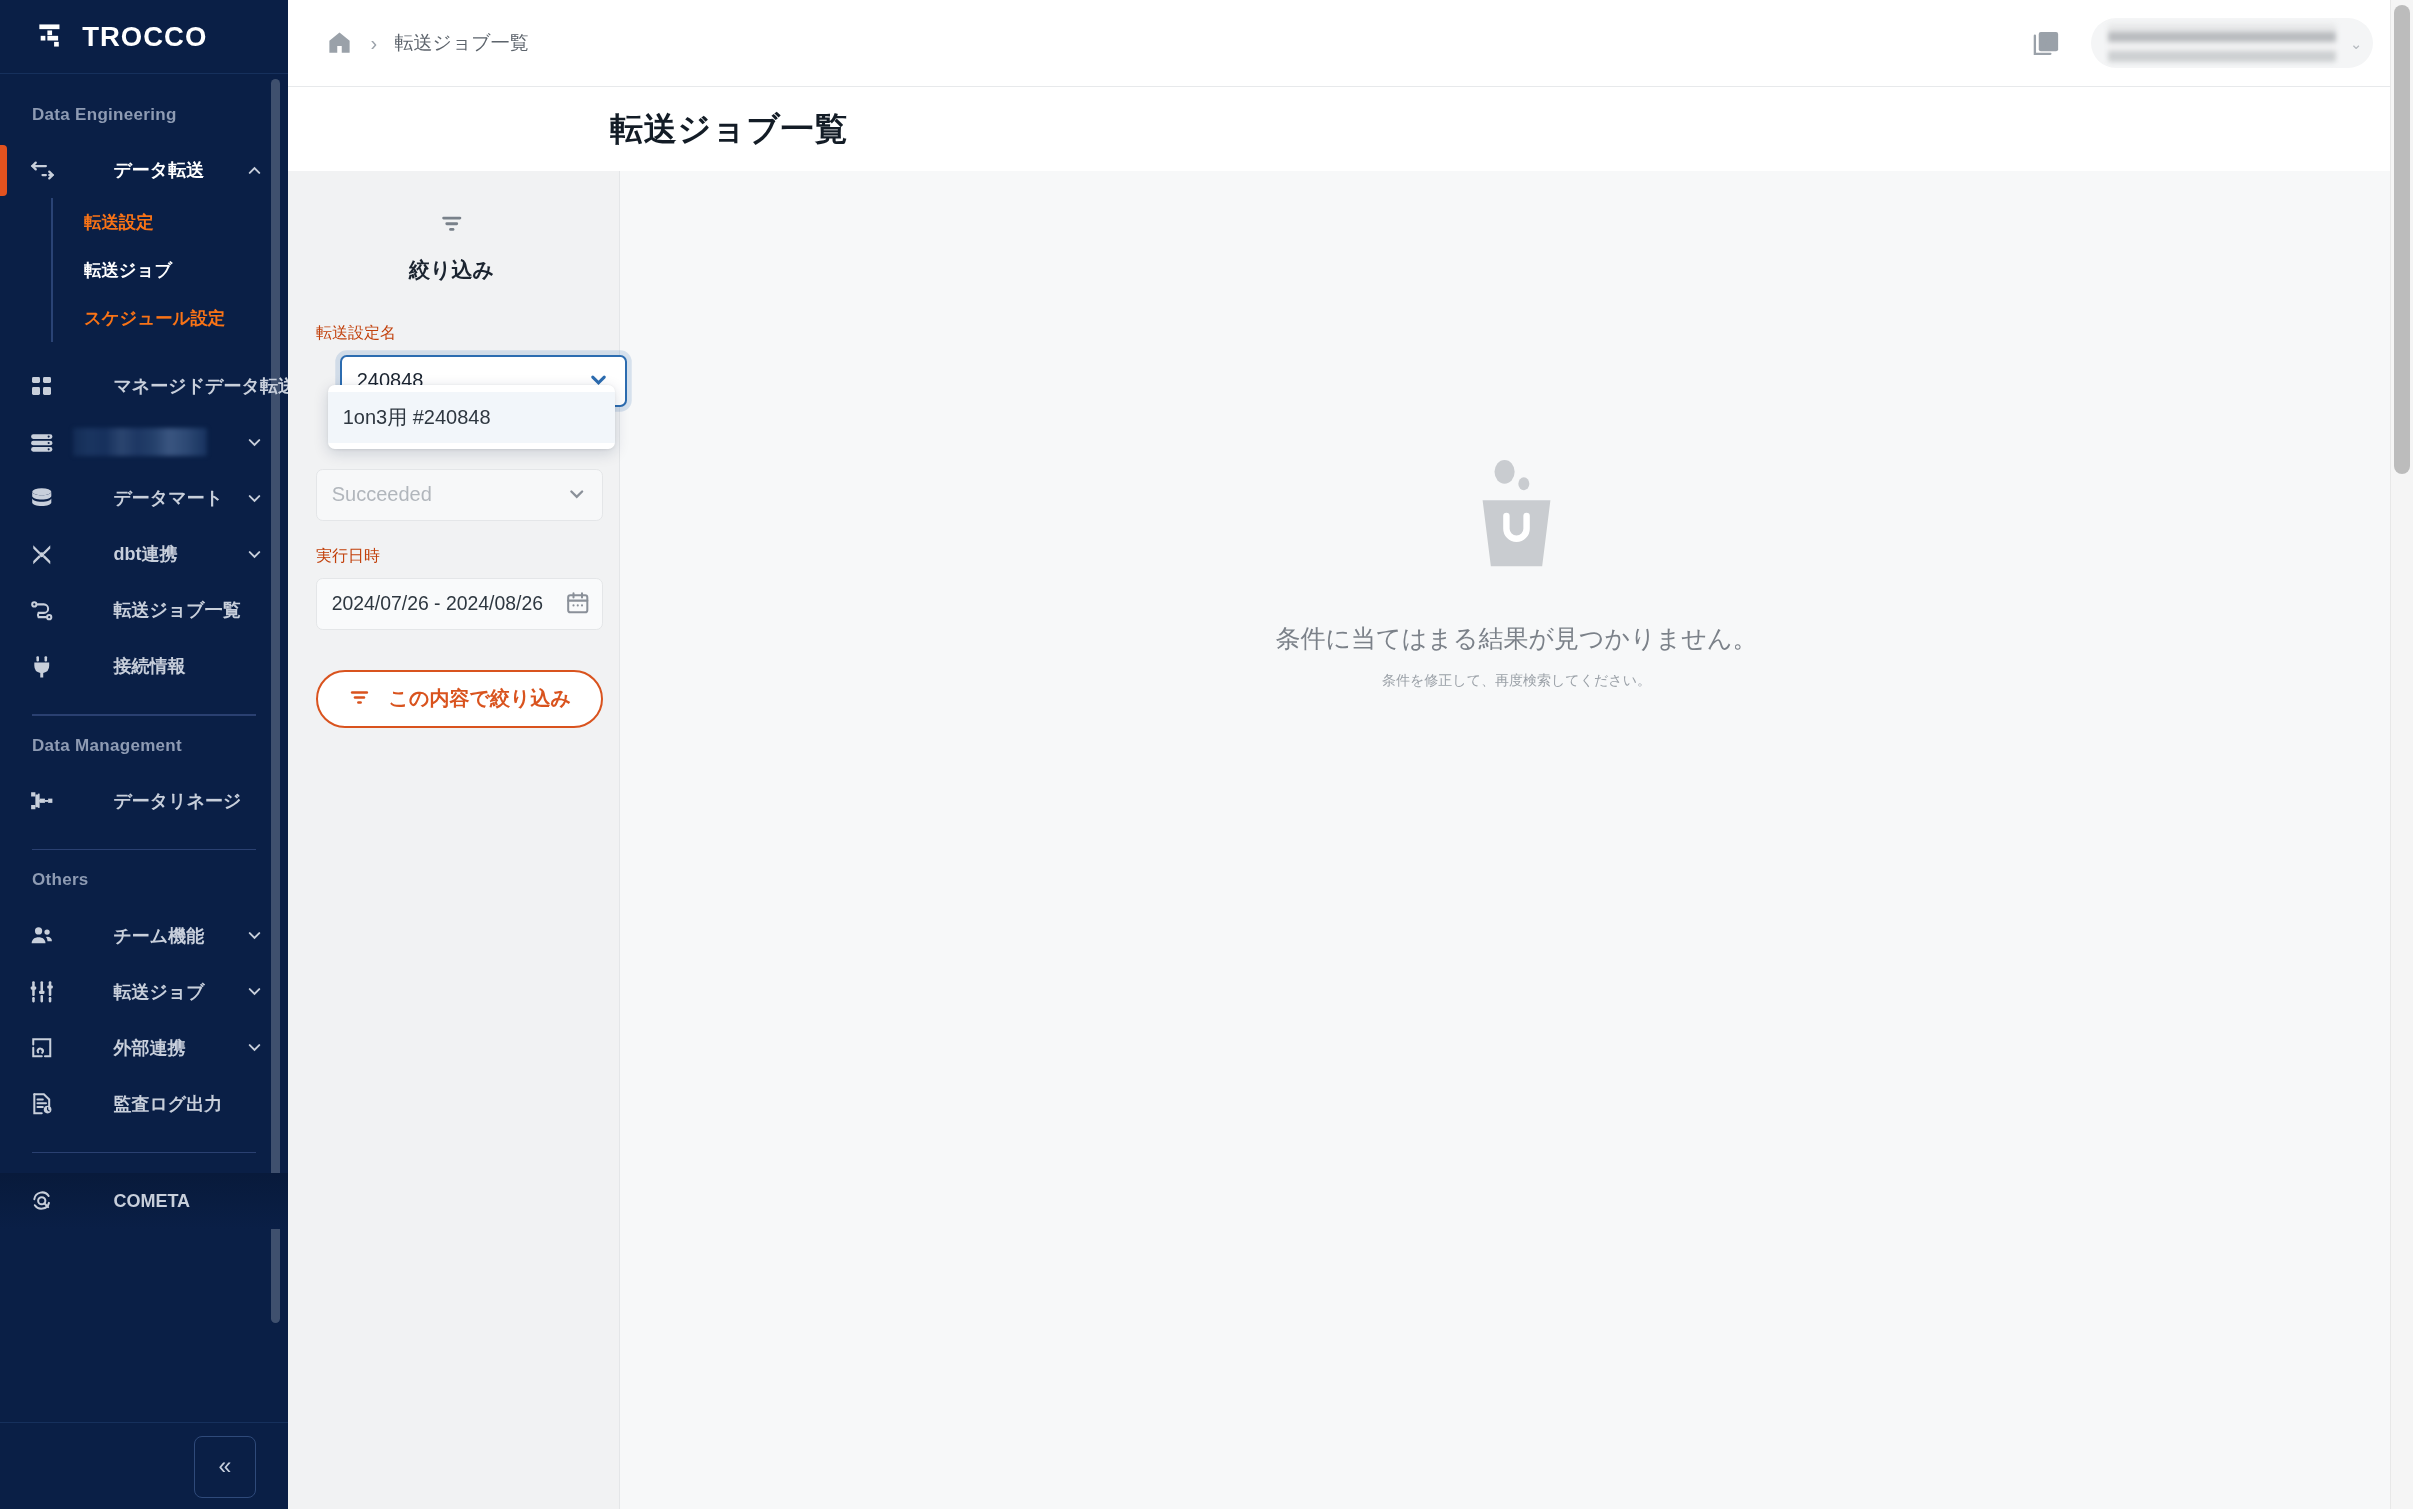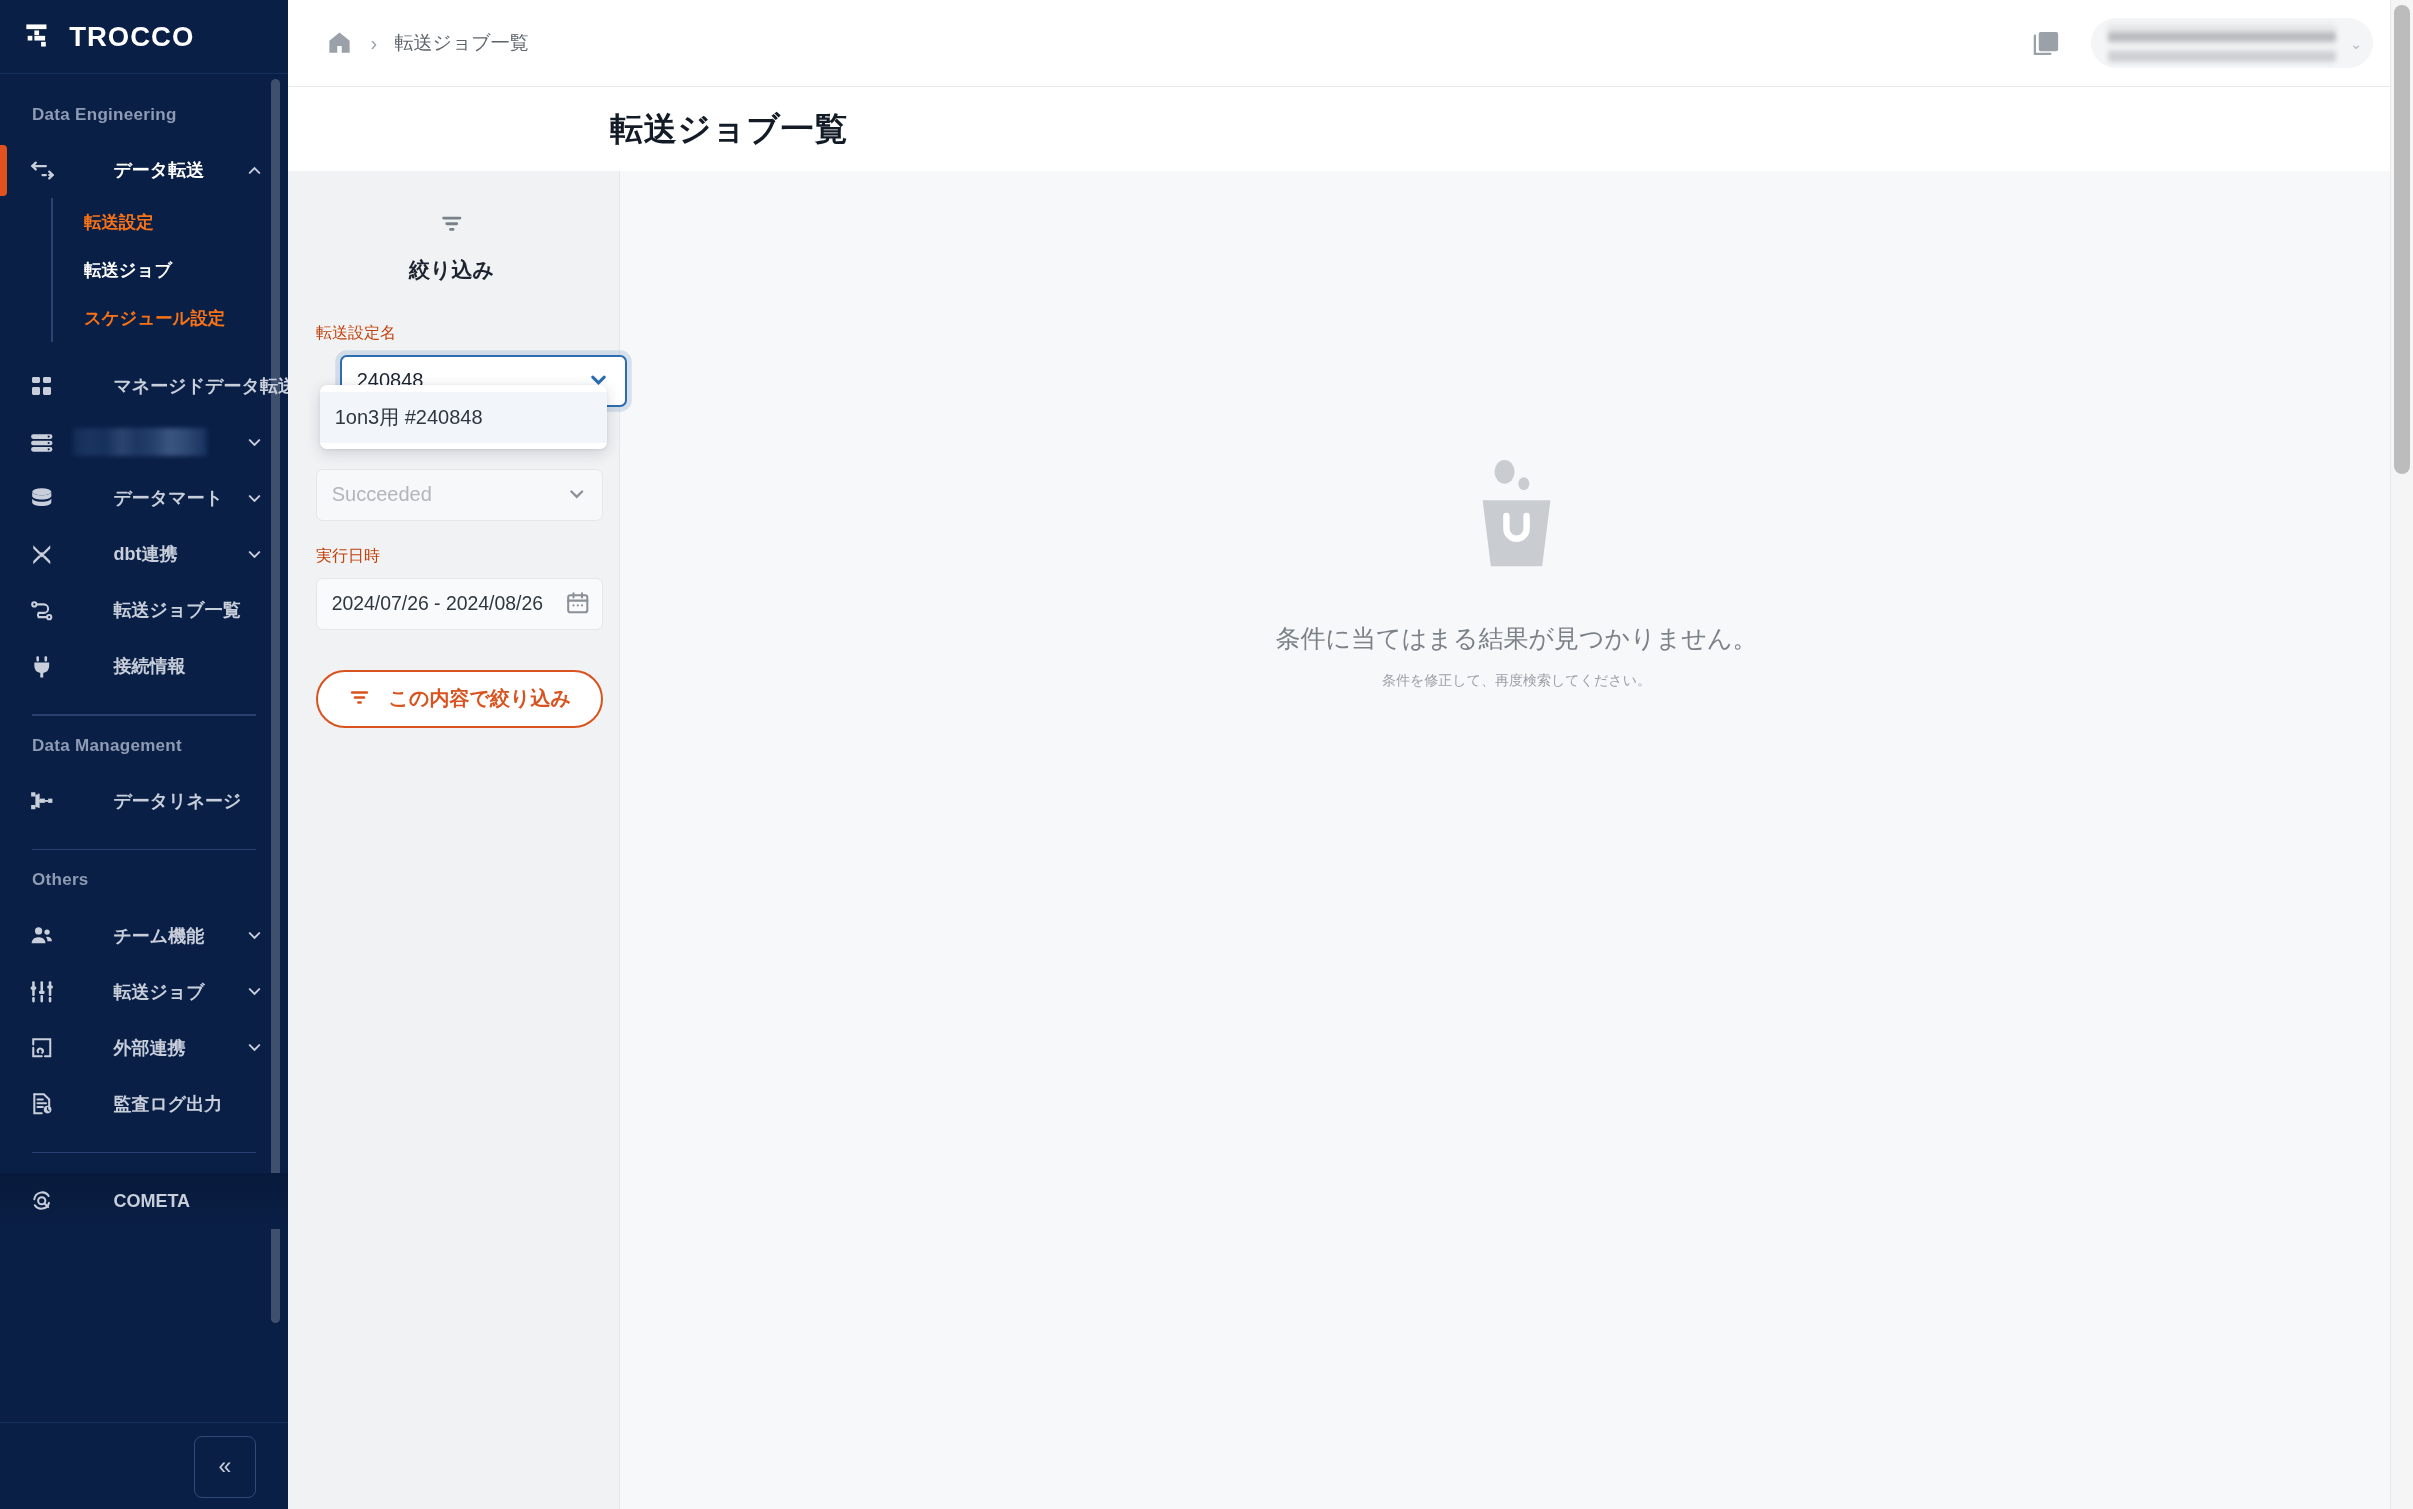--- a/index.html
+++ b/index.html
@@ -11,21 +11,21 @@
   .app { display: flex; width: 2413px; height: 1510px; position: relative; }
 
   
   .sidebar {
     width: 288px; height: 1510px; background: #0a1f46;
     position: relative; flex: 0 0 288px;
     display: flex; flex-direction: column;
   }
   .sb-logo {
     height: 74px; display: flex; align-items: center;
-    padding-left: 25px; gap: 14.7px; flex: 0 0 74px;
+    padding-left: 38px; gap: 14.7px; flex: 0 0 74px;
     border-bottom: 1.3px solid #16305c;
     text-align: center;
   }
   .logo-mark { width: 29.5px; height: 27px; flex: 0 0 29.5px; }
   .logo-text {
     color: #ffffff; font-size: 27.5px; font-weight: 700;
     letter-spacing: 1px;
   }
   .sb-scroll {
     flex: 1 1 auto; position: relative; overflow: hidden;
@@ -146,21 +146,21 @@
   .sel.focused {
     border: 2px solid #2c6cb0; box-shadow: 0 0 0 4.7px rgba(44,108,176,0.16);
     background: #ffffff;
     margin-left: 24px;
   }
   .sel .val { font-size: 20px; color: #1b2430; }
   .sel.muted { background: #f7f8f9; border-color: #e4e6e8; }
   .sel.muted .val { color: #b1b6bc; }
   .sel .caret { margin-left: auto; }
   .dropdown {
-    position: absolute; left: 4px; top: 62px; width: 287px;
+    position: absolute; left: 12px; top: 62px; width: 287px;
     background: #ffffff; border-radius: 6.7px;
     box-shadow: 0 4px 14.7px rgba(10,31,70,0.16), 0 0.7px 2.7px rgba(0,0,0,.07);
     padding: 6.7px 0; z-index: 30;
   }
   .dd-opt {
     height: 51px; display: flex; align-items: center; padding: 0 14.7px;
     font-size: 20px; color: #2e3740; background: #f2f6fa; cursor: pointer;
   }
   .date-field {
     width: 287px; height: 52px; border-radius: 6.7px; background: #f9fafb;

